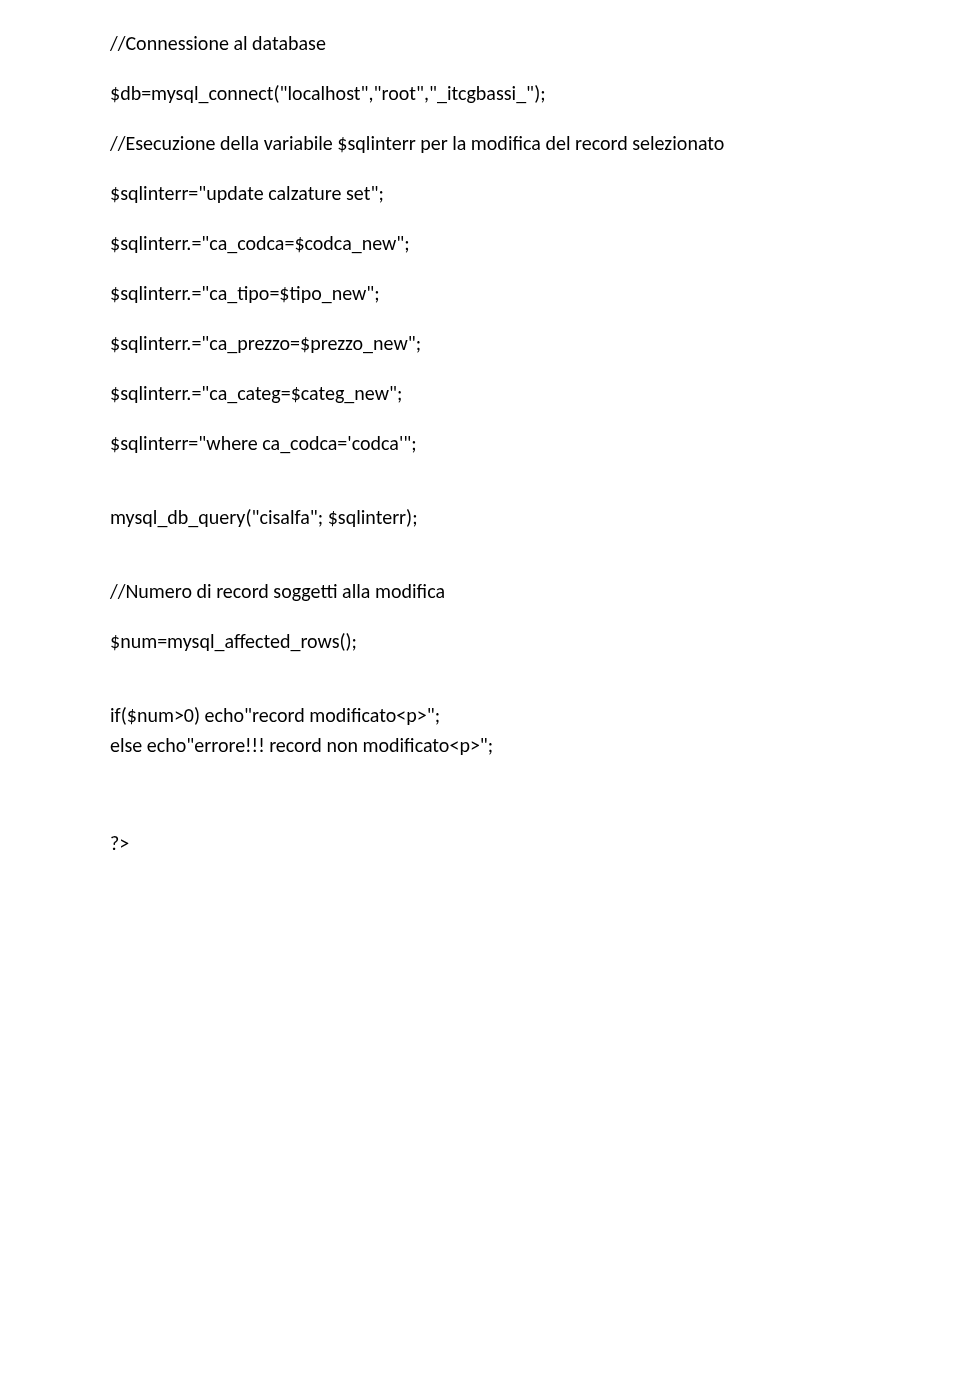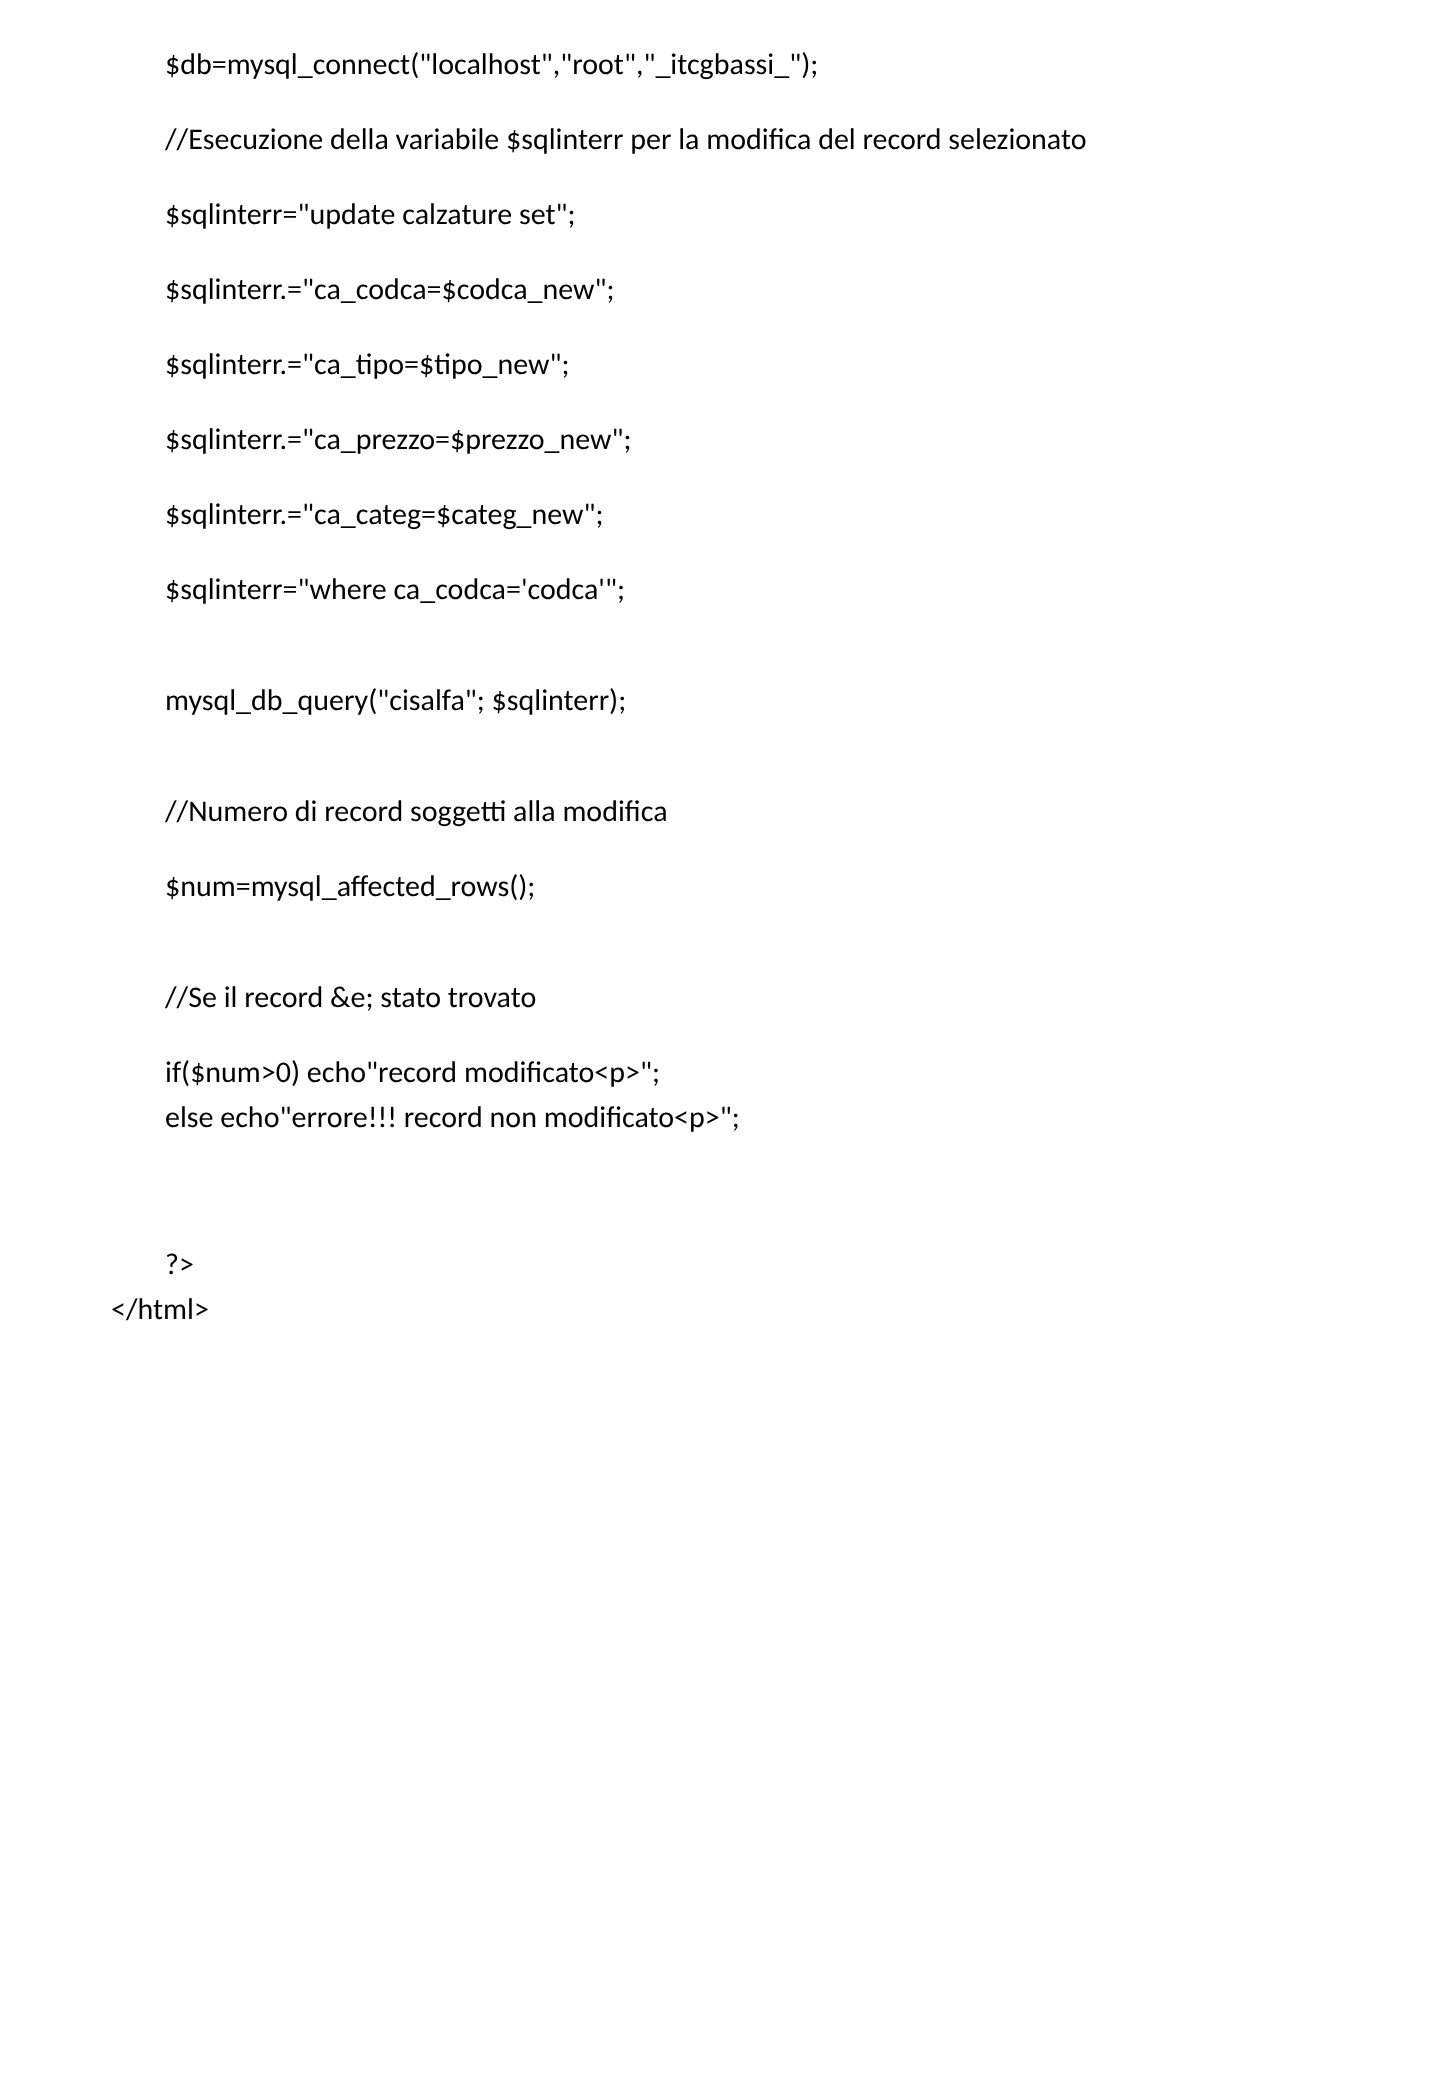--- a/index.html
+++ b/index.html
@@ -28,20 +28,21 @@
     }
     .outdent {
       margin-left: -36px;
     }
   </style>
 </head>
 <body>
 
 <div class="page">
 
+  <div class="code-line">//Connessione al database</div>
 
   <div class="code-line">$db=mysql_connect("localhost","root","_itcgbassi_");</div>
 
   <div class="code-line">//Esecuzione della variabile $sqlinterr per la modifica del record selezionato</div>
 
   <div class="code-line">$sqlinterr="update calzature set";</div>
 
   <div class="code-line">$sqlinterr.="ca_codca=$codca_new";</div>
 
   <div class="code-line">$sqlinterr.="ca_tipo=$tipo_new";</div>
@@ -58,28 +59,26 @@
   <div class="block">
     <div class="code-line" style="margin-bottom:0;">mysql_db_query("cisalfa"; $sqlinterr);</div>
   </div>
 
   <div class="code-line">//Numero di record soggetti alla modifica</div>
 
   <div class="block">
     <div class="code-line" style="margin-bottom:4px;">$num=mysql_affected_rows();</div>
   </div>
 
-  <div class="code-line">//Se il record &amp;e; stato trovato</div>
 
   <div class="code-line tight">if($num&gt;0) echo"record modificato&lt;p&gt;";</div>
 
   <div class="block">
     <div class="code-line" style="margin-bottom:0;">else echo"errore!!! record non modificato&lt;p&gt;";</div>
   </div>
 
   <div style="height:24px;"></div>
 
   <div class="code-line tight">?&gt;</div>
 
 
-  <div class="code-line outdent">&lt;/html&gt;</div>
 
 </div>
 
 </body></html>

